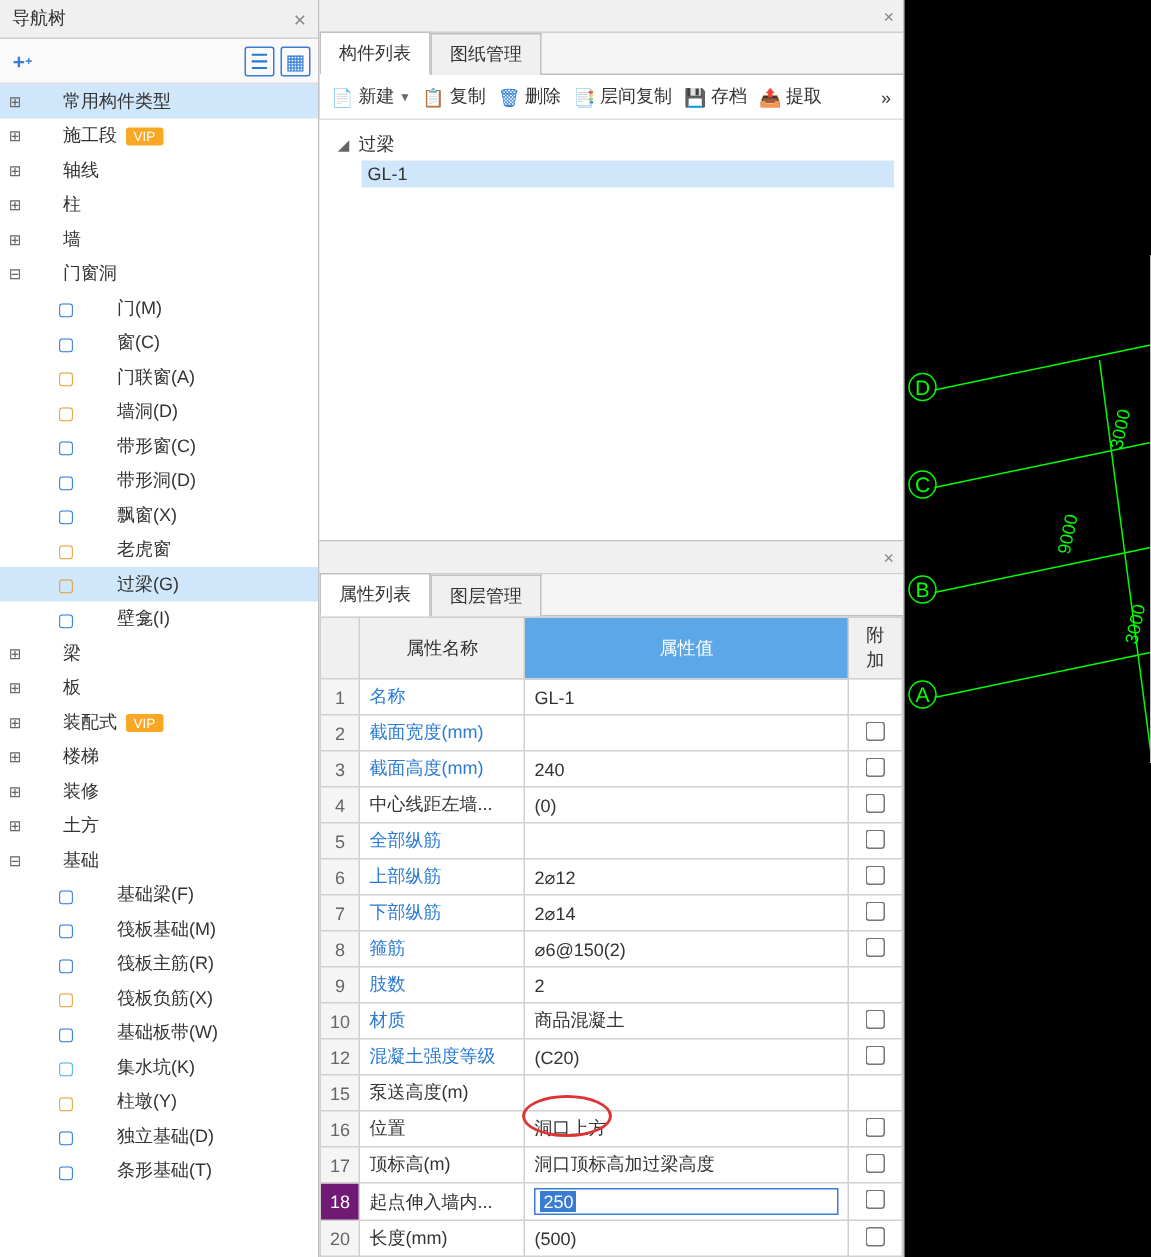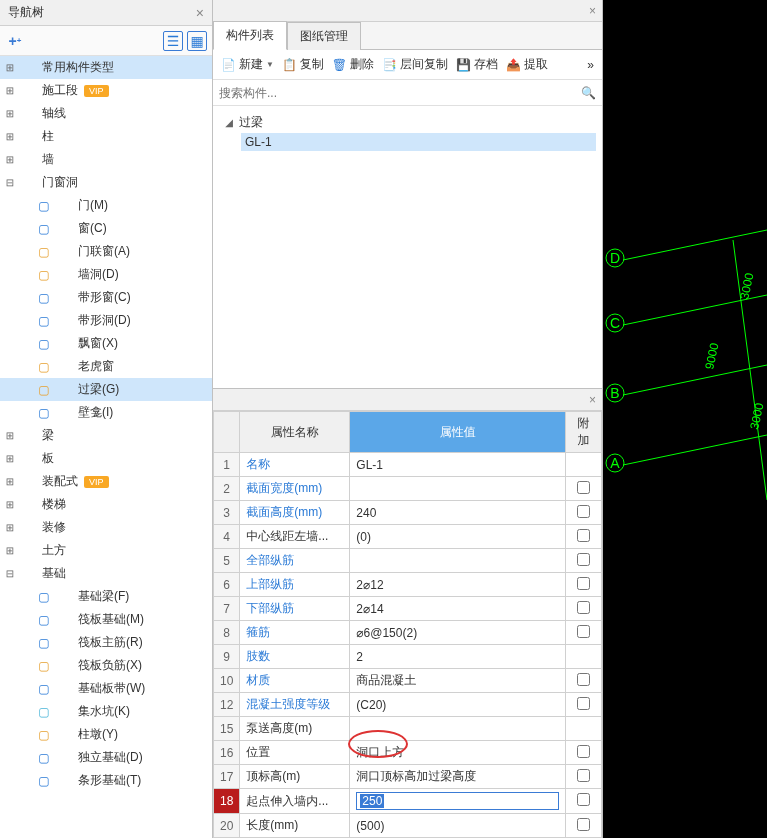--- a/index.html
+++ b/index.html
@@ -31,21 +31,21 @@
 .search-icon { color: #888; cursor: pointer; }
 .component-tree { flex: 1; padding: 6px; overflow-y: auto; background: #fff; min-height: 180px; }
 .ct-item { display: flex; align-items: center; gap: 4px; padding: 2px 4px; cursor: pointer; }
 .ct-item.selected { background: #cfe6fb; }
 .prop-panel { display: flex; flex-direction: column; border-top: 1px solid #c0c0c0; }
 .prop-table { width: 100%; border-collapse: collapse; font-size: 12px; }
 .prop-table th { background: #f0f0f0; border: 1px solid #d0d0d0; padding: 3px 6px; font-weight: normal; text-align: center; }
 .prop-table th.val-col { background: #5ba7e8; color: #fff; }
 .prop-table td { border: 1px solid #d0d0d0; padding: 3px 6px; height: 21px; }
 .prop-table td.num { background: #f5f5f5; text-align: center; width: 26px; color: #666; }
-.prop-table td.num.sel { background: #b91c1c; color: #fff; }
+.prop-table td.num.sel { background: #701a75; color: #fff; }
 .prop-table td.name { width: 110px; color: #333; }
 .prop-table td.name a { color: #2a7ad6; text-decoration: none; }
 .prop-table td.val { }
 .prop-table td.val .editing { background: #fff; border: 1px solid #3a7bd5; padding: 1px 3px; color: #000; }
 .prop-table td.val .editing-sel { background: #3a7bd5; color: #fff; padding: 0 2px; }
 .prop-table td.chk { width: 36px; text-align: center; }
 .prop-table input[type=checkbox] { cursor: pointer; }
 .circle-mark { position: absolute; border: 2px solid #d33; border-radius: 50%; width: 60px; height: 28px; pointer-events: none; }
 .right-panel { flex: 1; background: #000; position: relative; overflow: hidden; }
 .mid-header { display: flex; justify-content: space-between; align-items: center; background: #f0f0f0; height: 22px; border-bottom: 1px solid #d0d0d0; }
@@ -231,38 +231,38 @@
         <div class="tb-btn">
           <span style="color:#2a7ad6">💾</span>
           <span>存档</span>
         </div>
         <div class="tb-btn">
           <span style="color:#2a7ad6">📤</span>
           <span>提取</span>
         </div>
         <div style="margin-left: auto;">»</div>
       </div>
-    <div class="search-bar">
-      <input class="search-input" placeholder="搜索构件..." style="">
-      <span class="search-icon">🔍</span>
-    </div>
     <div class="component-tree">
       <div class="ct-item">
         <span class="tree-toggle">◢</span>
         <span>过梁</span>
       </div>
       <div class="ct-item selected" style="margin-left:22px;">
         <span>GL-1</span>
       </div>
     </div>
 
     <div class="prop-panel">
       <div class="mid-header">
         <span></span>
         <span class="close" style="padding:0 6px;cursor:pointer;color:#888;">×</span>
+      </div>
+      <div class="tabs">
+        <div class="tab active">属性列表</div>
+        <div class="tab">图层管理</div>
       </div>
       <table class="prop-table">
         <thead>
           <tr>
             <th></th>
             <th>属性名称</th>
             <th class="val-col">属性值</th>
             <th>附加</th>
           </tr>
         </thead>

